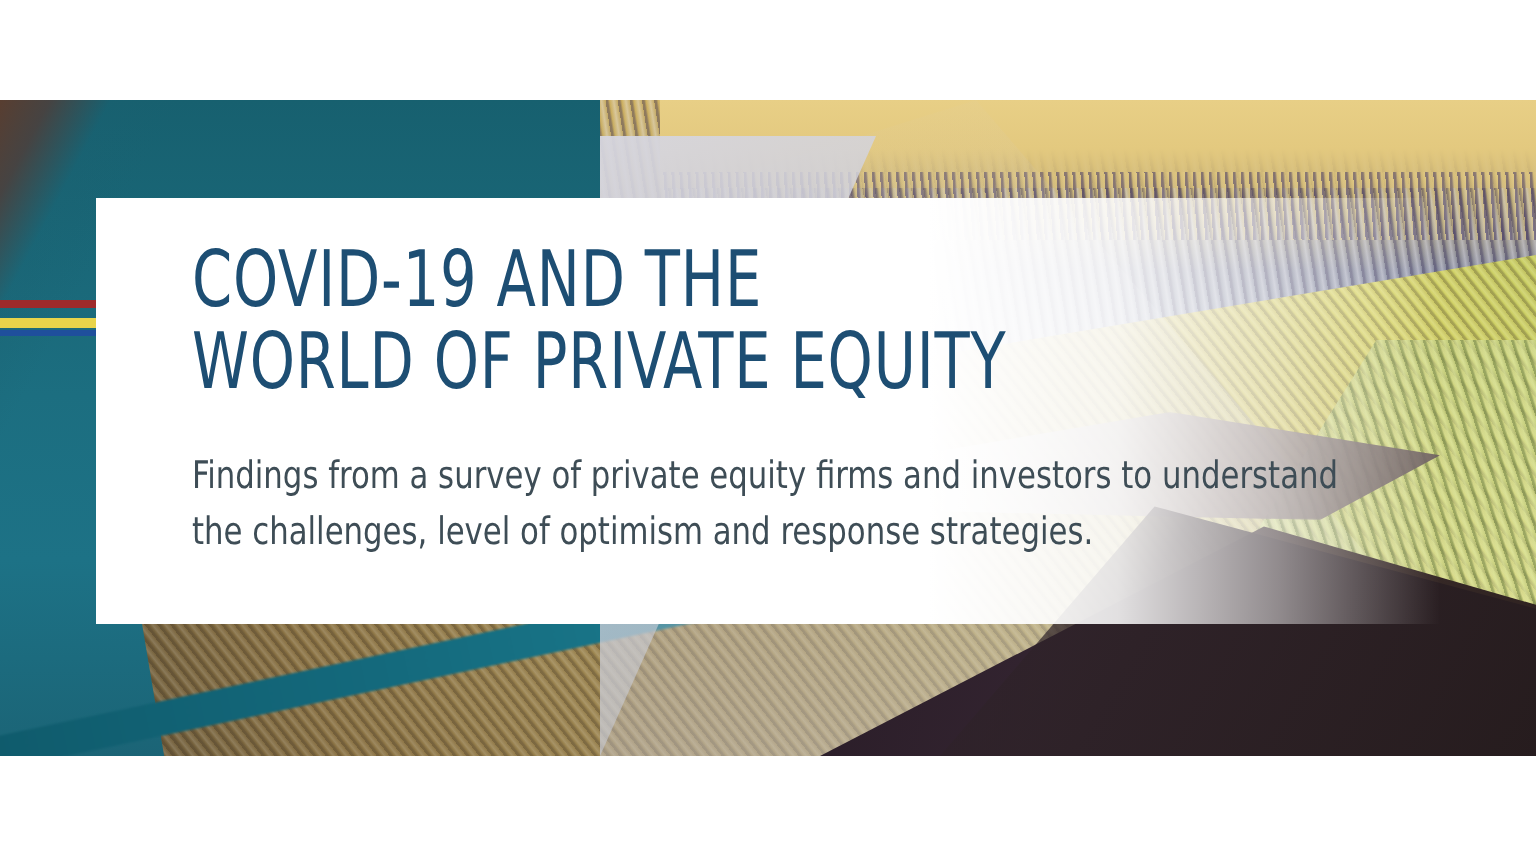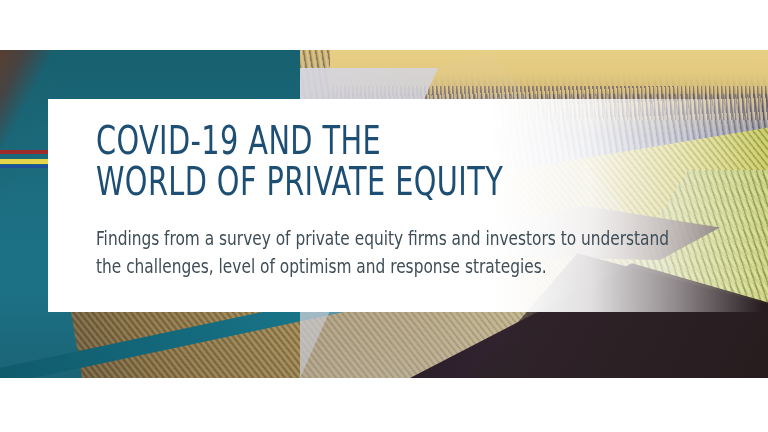--- a/index.html
+++ b/index.html
@@ -201,21 +201,20 @@
     top: 99px;
     width: 672px;
     height: 213px;
     background: linear-gradient(90deg,
       rgba(255,255,255,1) 0%,
       rgba(255,255,255,1) 62%,
       rgba(255,255,255,0.86) 76%,
       rgba(255,255,255,0.48) 88%,
       rgba(255,255,255,0.12) 97%,
       rgba(255,255,255,0.0) 100%);
-    padding-left: 42px;
   }
 
   .card-inner {
     position: absolute;
     left: 48px;
     top: 21px;
     right: 0;
   }
 
   .title {

